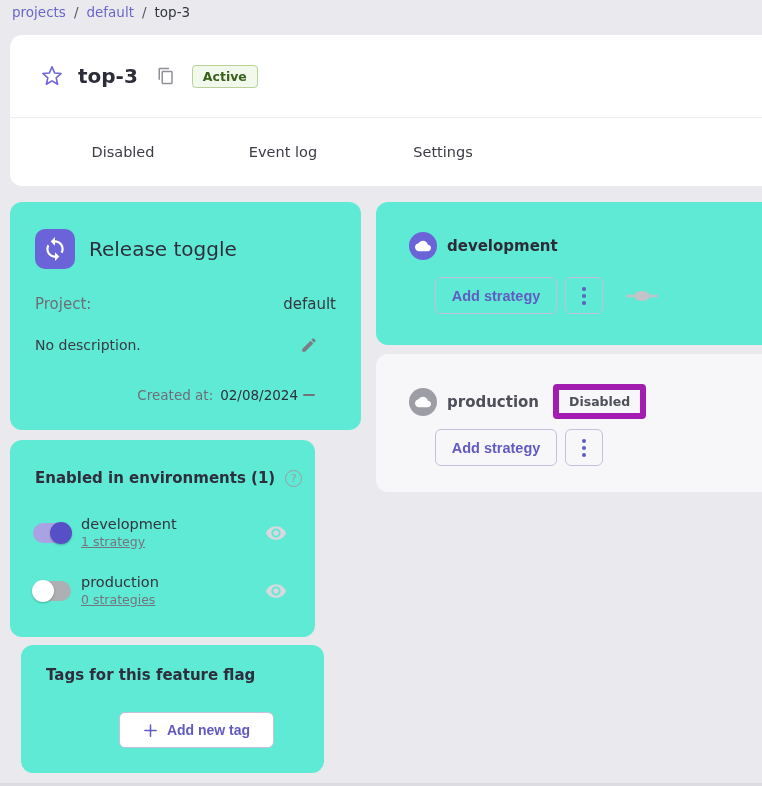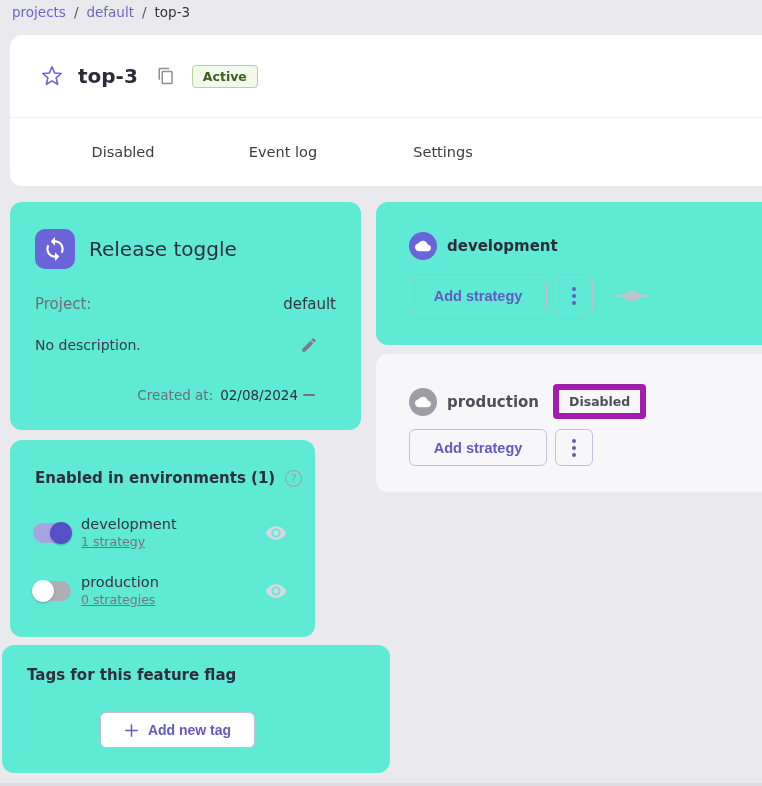--- a/index.html
+++ b/index.html
@@ -60,38 +60,38 @@
   .switch.off { background:#aeaeb5; }
   .knob { position:absolute; top:-1px; width:22px; height:22px; border-radius:50%; box-shadow:0 1px 2px rgba(0,0,0,0.25); }
   .switch.on .knob { left:17px; background:#564fc5; }
   .switch.off .knob { left:-1px; background:#fff; }
   .env-texts { margin-left:10px; flex:1; }
   .env-name { font-size:14.5px; color:#34343f; }
   .env-sub { font-size:12.5px; color:#75757f; margin-top:2px;text-decoration:underline; }
   .eye-btn { width:24px; height:24px; display:flex; align-items:center; justify-content:center; cursor:pointer; }
 
   
-  .tags-card { left:2px; top:645px; width:388px; height:128px; }
+  .tags-card { left:21px; top:645px; width:303px; height:128px; }
   .tags-title { position:absolute; left:25px; top:21px; font-size:15px; font-weight:bold; color:#2e2e3d; }
   .add-tag-btn { position:absolute; left:98px; top:67px; width:155px; height:36px; border:1px solid #c2c0dd; border-radius:6px; background:#fff; display:flex; align-items:center; justify-content:center; gap:9px; cursor:pointer; }
   .add-tag-label { color:#615bc2; font-size:14px; font-weight:bold; }
 
   
   .env-panel-dev { left:376px; top:202px; width:400px; height:143px; }
   .env-panel-prod { left:376px; top:354px; width:400px; height:138px; background:#f7f7fa; }
   .panel-head { position:absolute; left:33px; top:30px; display:flex; align-items:center; gap:10px; }
   .cloud-circle { width:28px; height:28px; border-radius:50%; display:flex; align-items:center; justify-content:center; flex:none; }
   .cloud-circle.purple { background:#6a64d8; }
   .cloud-circle.gray { background:#9d9da5; }
   .panel-env-name { font-size:15px; font-weight:bold; }
   .panel-env-name.enabled { color:#2c2c38; }
   .panel-env-name.disabled { color:#4f4f5a; }
   .disabled-badge { border:6px solid #a21caf; border-radius:4px; color:#4f4f5a; font-size:12.5px; font-weight:bold; padding:4px 10px; margin-left:4px; background:transparent; }
   .panel-actions { position:absolute; left:33px; top:75px; display:flex; align-items:center; gap:8px; }
-  .add-strategy-btn { width:138px; height:37px; border:1px solid #c2c0dd; border-radius:6px; background:transparent; display:flex; align-items:center; justify-content:center; cursor:pointer; }
+  .add-strategy-btn { width:122px; height:37px; border:1px solid #c2c0dd; border-radius:6px; background:transparent; display:flex; align-items:center; justify-content:center; cursor:pointer;margin-left:26px; }
   .add-strategy-label { color:#615bc2; font-size:14.5px; font-weight:bold; }
   .kebab-btn { width:38px; height:37px; border:1px solid #c2c0dd; border-radius:6px; display:flex; flex-direction:column; align-items:center; justify-content:center; gap:3px; cursor:pointer; background:transparent; }
   .kebab-btn i { width:4px; height:4px; border-radius:50%; background:#615bc2; }
   .separator-glyph { margin-left:14px; }
 
   .bottom-strip { position:absolute; left:0; top:783px; width:762px; height:3px; background:#dcdce2; }
 </style>
 </head>
 <body>
 

